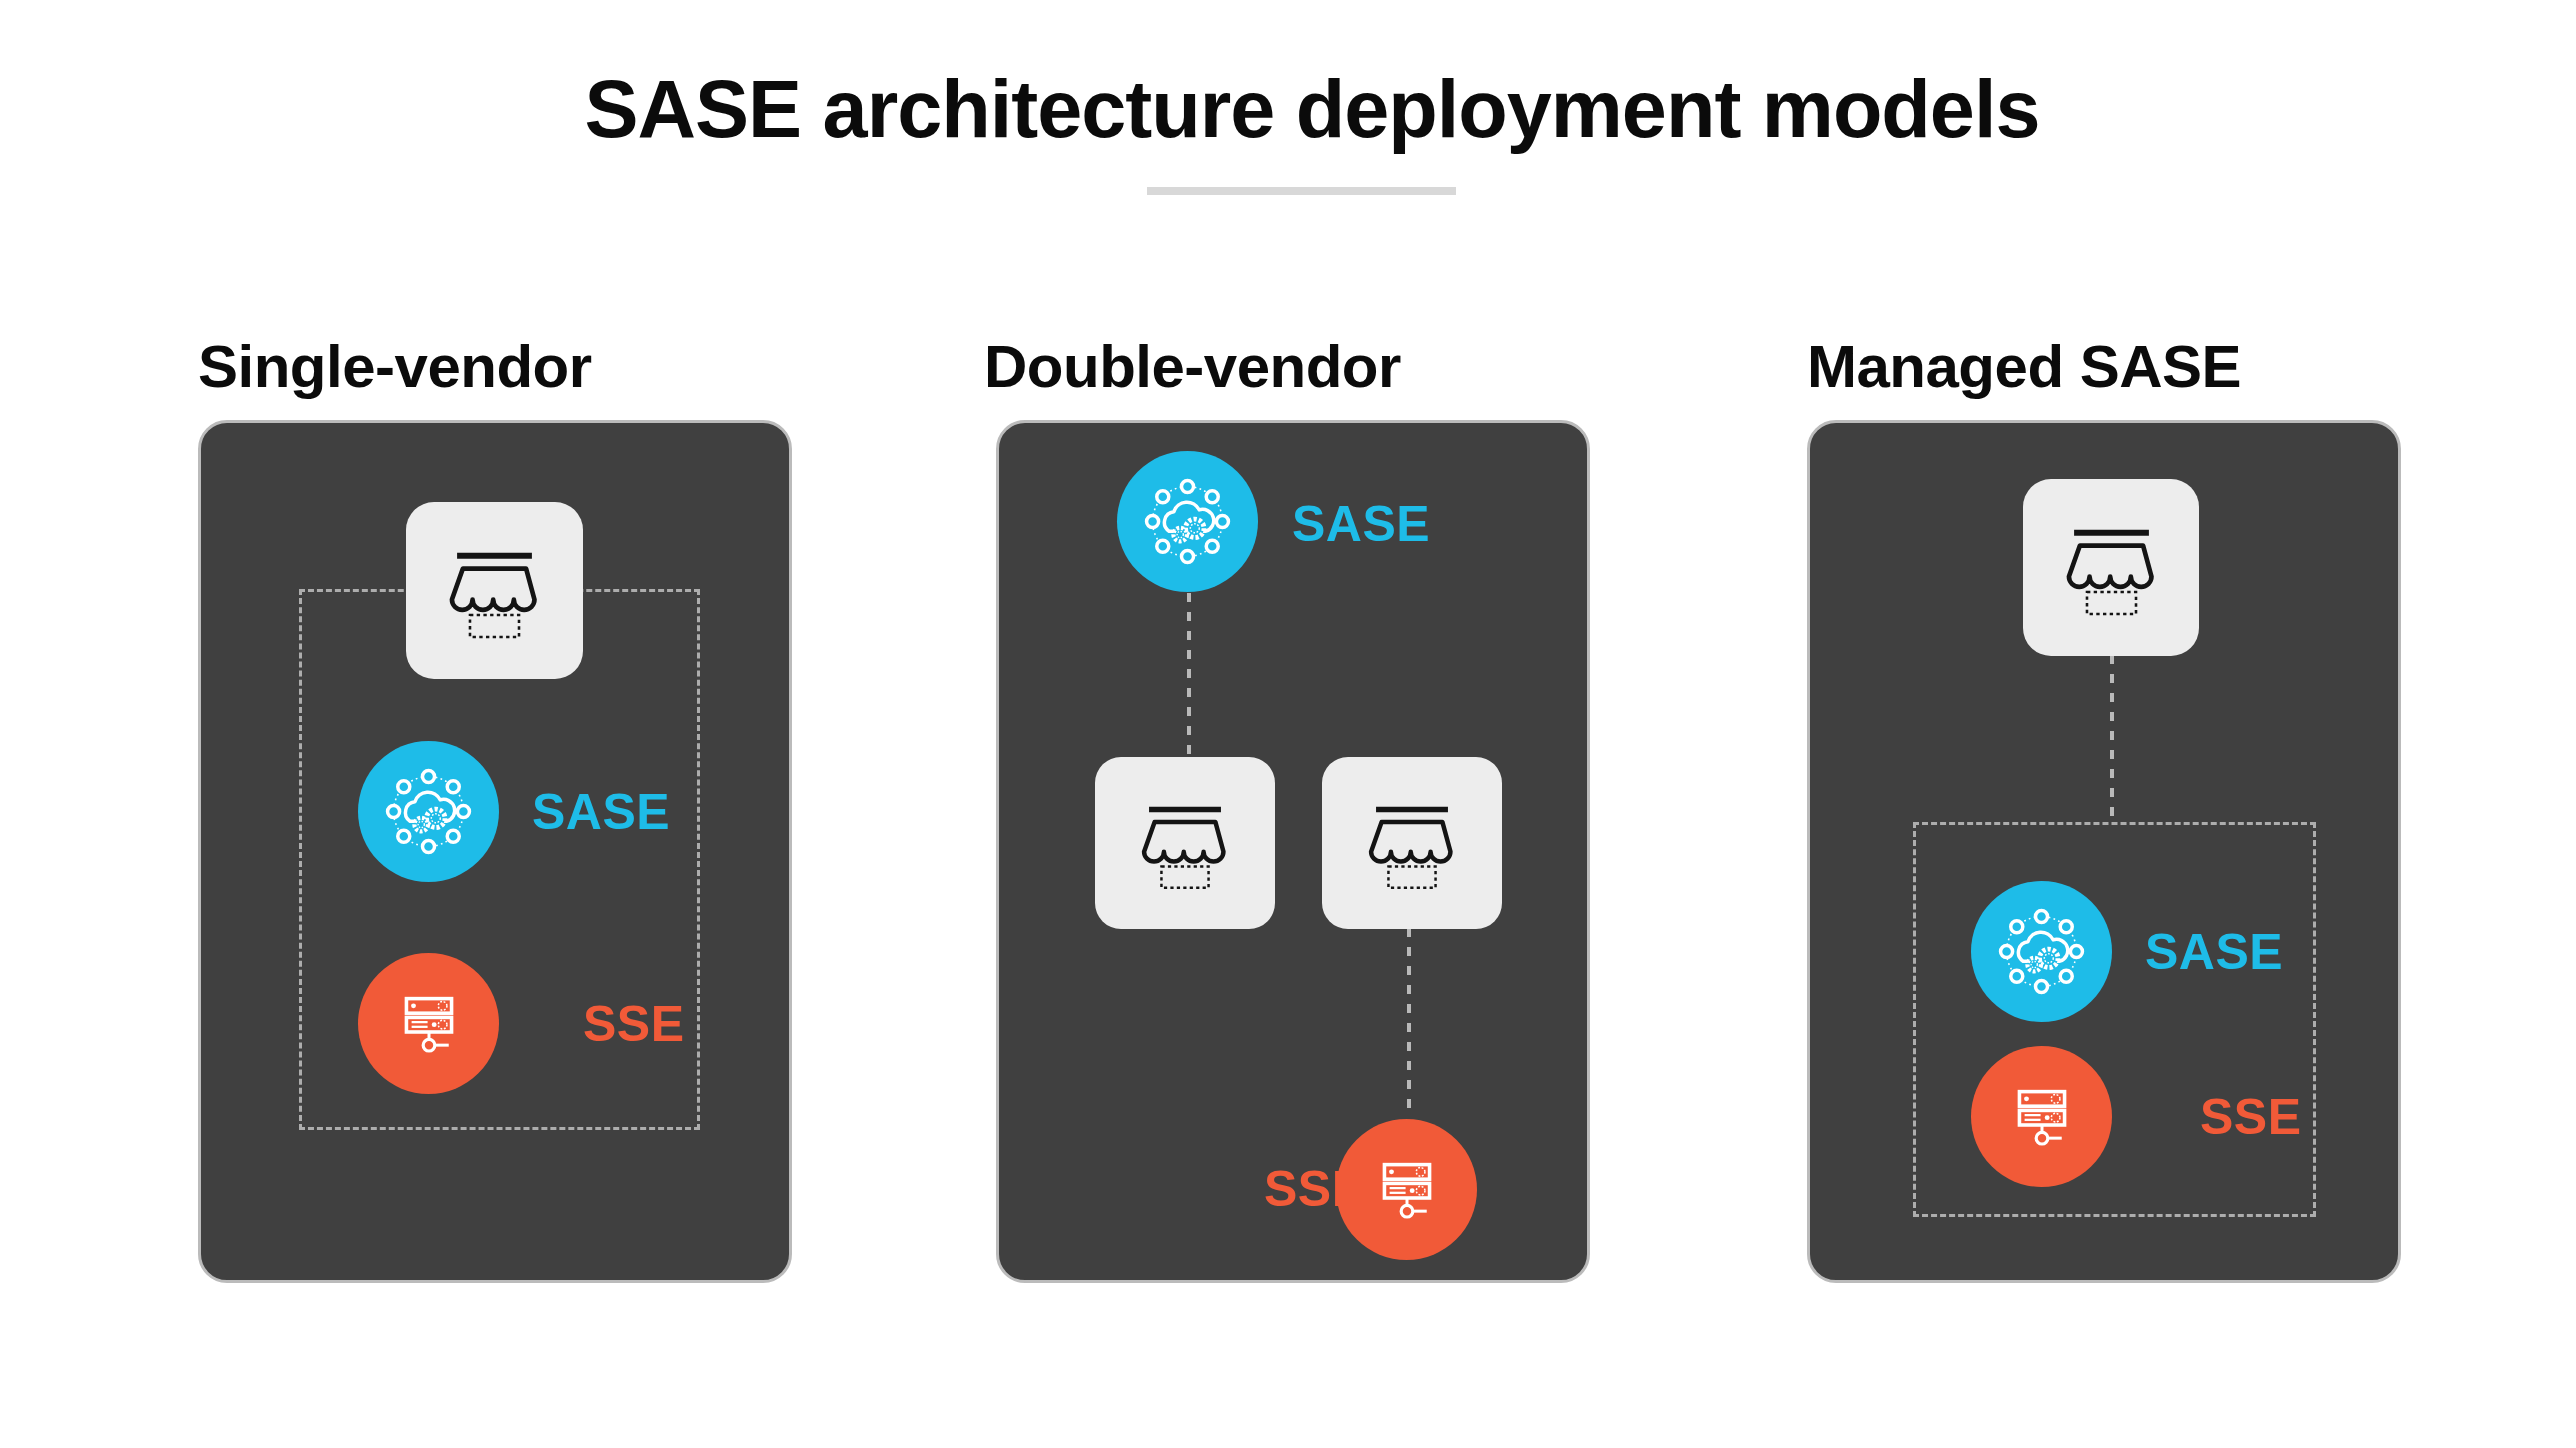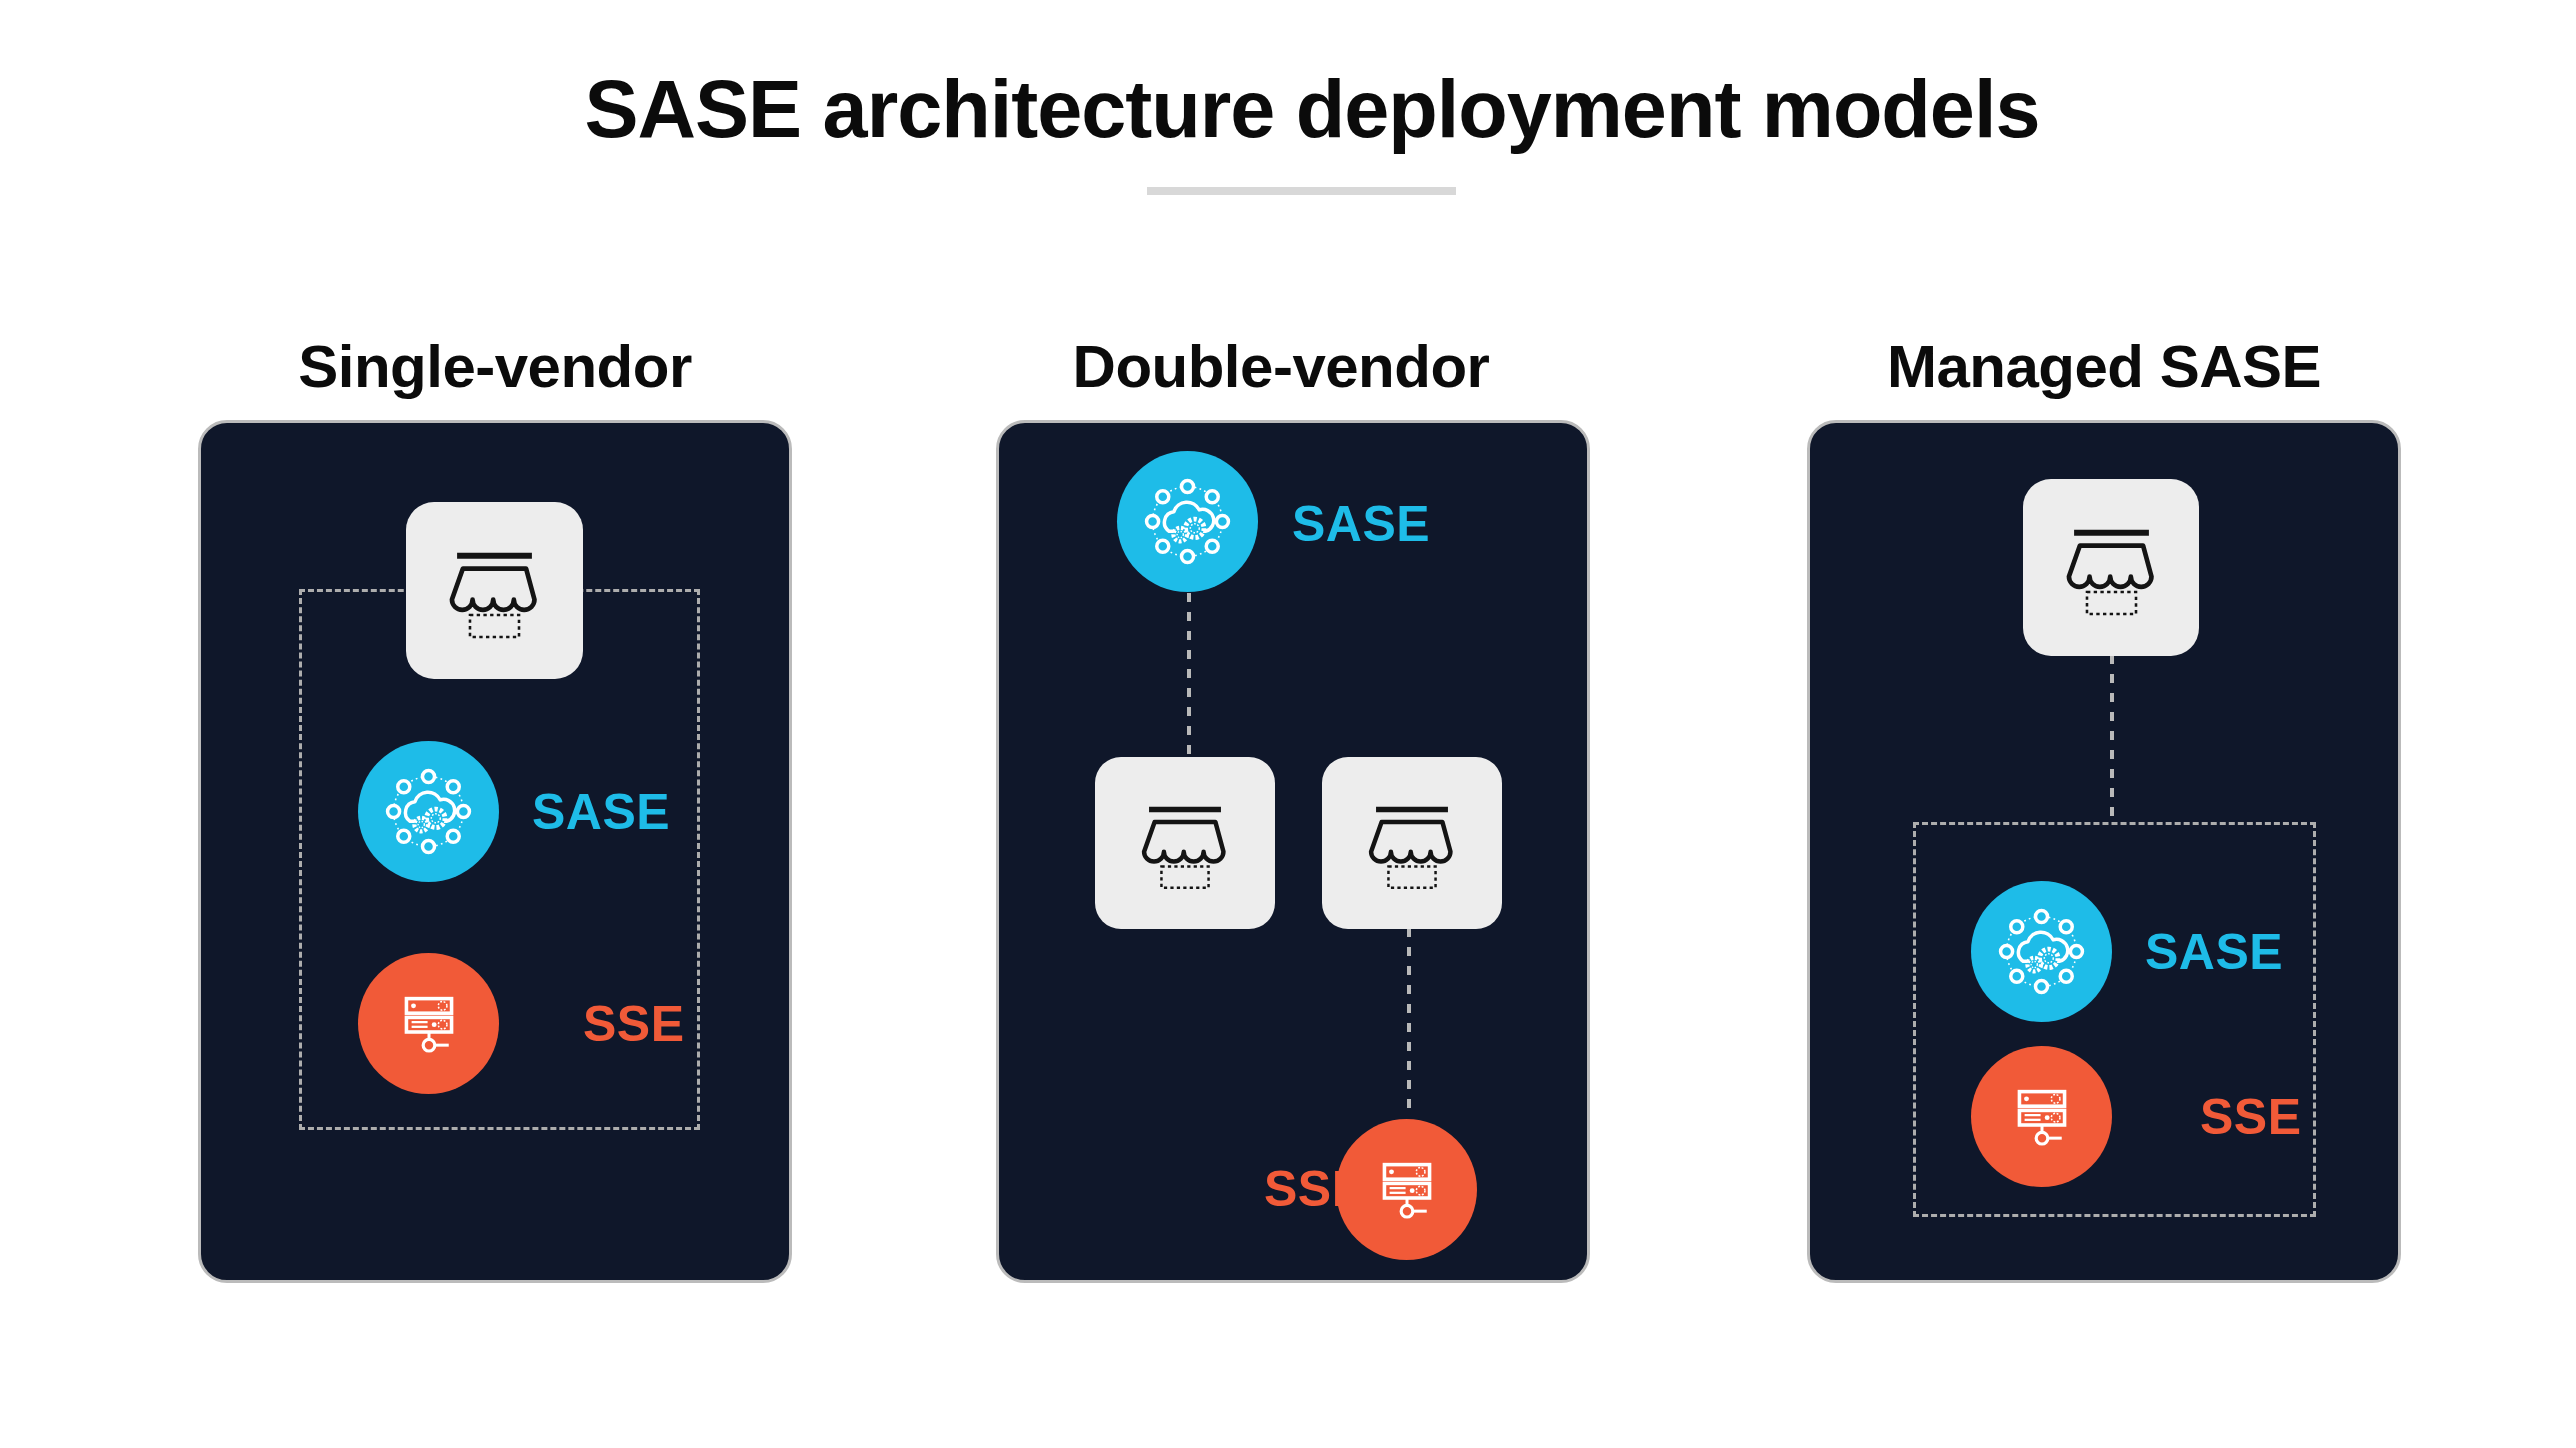--- a/index.html
+++ b/index.html
@@ -8,25 +8,25 @@
   }
   *{margin:0;padding:0;box-sizing:border-box}
   html,body{width:2576px;height:1449px;background:#ffffff;overflow:hidden;
     font-family:"Liberation Sans", sans-serif;}
 
   .main-title{position:absolute;left:0;right:0;top:69px;text-align:center;
     font-size:81px;font-weight:bold;letter-spacing:-1px;color:var(--ink);line-height:1;padding-left:48px;}
   .title-divider{position:absolute;left:1147px;top:187px;width:309px;height:8.2px;
     background:var(--divider);}
 
-  .panel-title{position:absolute;top:337px;width:594px;text-align:center;
+  .panel-title{position:absolute;top:337px;width:594px;
     font-size:60px;font-weight:bold;letter-spacing:-0.5px;color:var(--ink);line-height:1;}
   .pt1{left:198px}.pt2{left:984px}.pt3{left:1807px}
 
-  .card{position:absolute;top:420px;width:594px;height:863px;background:#0f172a;
+  .card{position:absolute;top:420px;width:594px;height:863px;background:#404040;
     border:3.6px solid var(--card-border);border-radius:29px;}
   .card1{left:198px}.card2{left:996px}.card3{left:1807px}
 
   .dashrect{position:absolute;border:3.1px dashed var(--dash);background:transparent;}
   .dr1{left:98px;top:166px;width:401px;height:541px;}
   .dr3{left:103px;top:399px;width:403px;height:395px;}
 
   .tile{position:absolute;background:var(--tile);border-radius:28px;
     display:flex;align-items:center;justify-content:center;z-index:2;}
   .tile1{left:205px;top:79px;width:177px;height:177px;}

